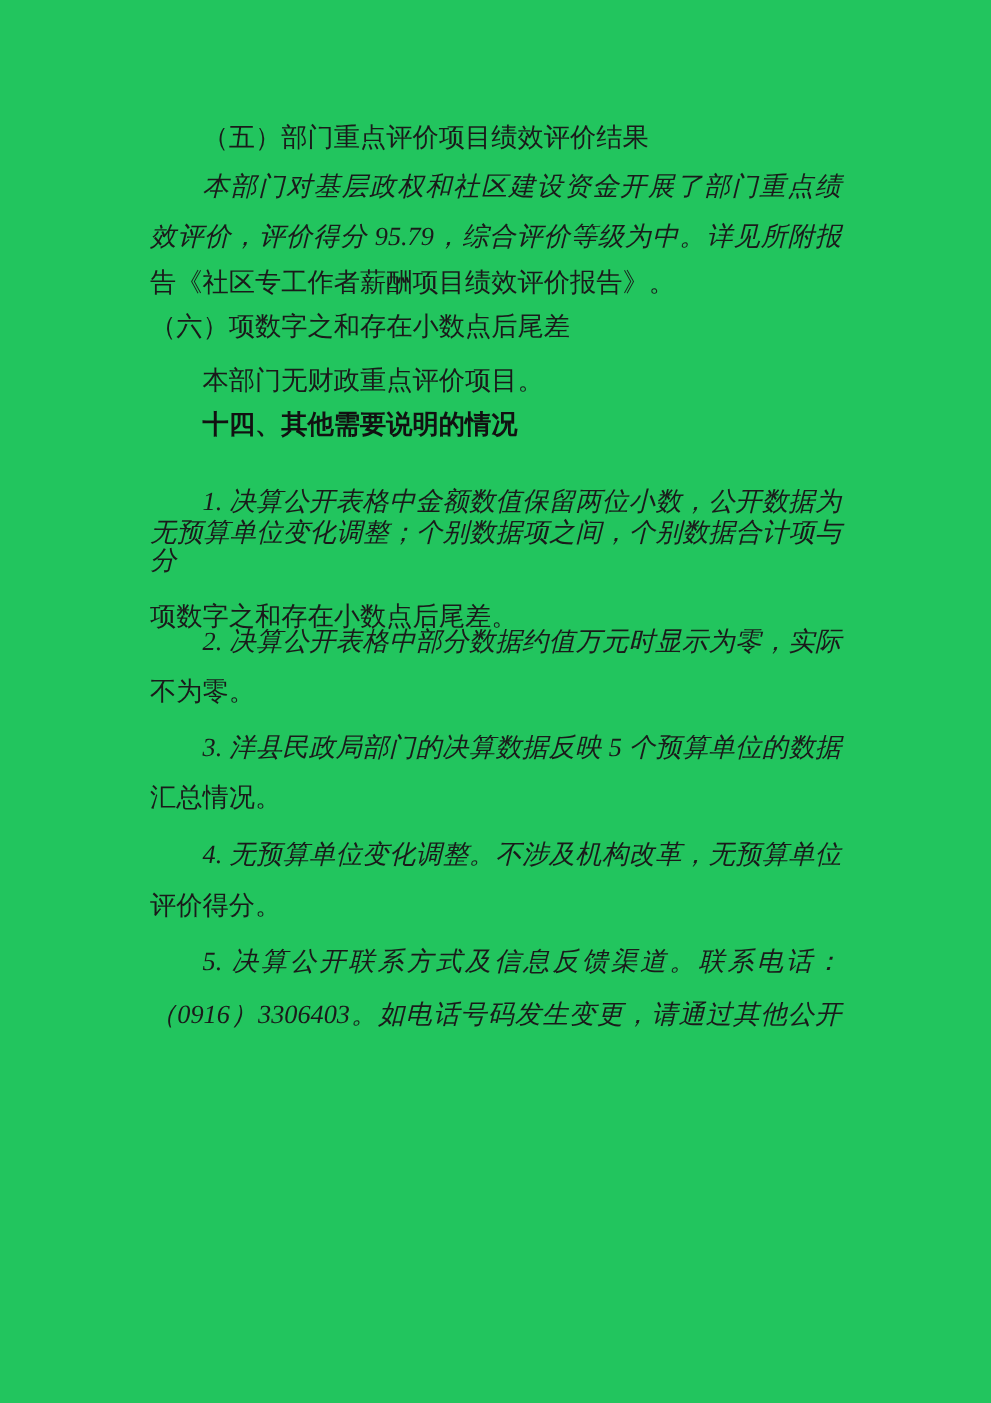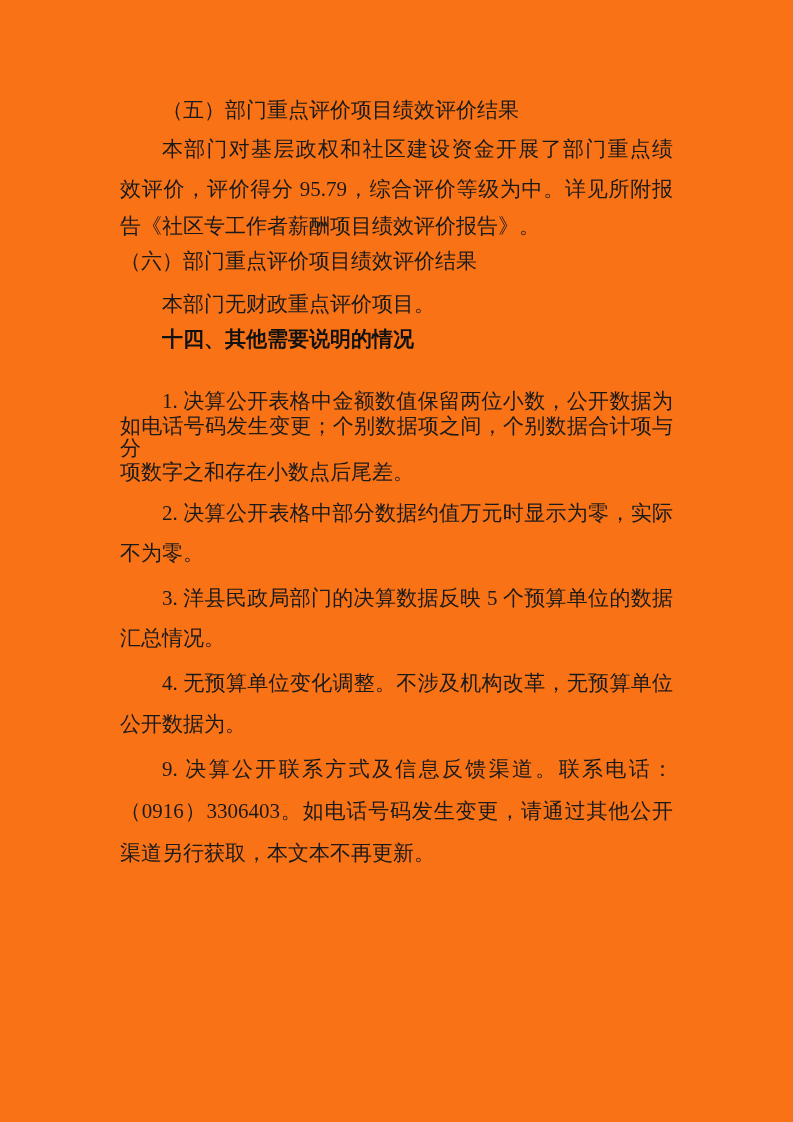--- a/index.html
+++ b/index.html
@@ -4,65 +4,65 @@
 <style>
   html, body {
     margin: 0;
     padding: 0;
     background: #ffffff;
   }
   .page {
     position: relative;
     width: 793px;
     height: 1122px;
-    background: #f97316;
+    background: #22c55e;
     overflow: hidden;
     font-family: "Liberation Serif", "DejaVu Serif", serif;
     color: #1a1a1a;
   }
   .line {
     position: absolute;
     left: 120px;
     width: 553px;
     font-size: 21px;
     line-height: 22px;
     white-space: pre-wrap;
   }
   
   .j {
     text-align: justify;
     text-align-last: justify;
+    font-style: italic;
   }
   
   .i2 {
     text-indent: 42px;
   }
   
   .hei {
     font-family: "DejaVu Sans", "Liberation Sans", sans-serif;
     font-weight: 700;
     color: #111111;
   }
 </style>
 </head>
 <body>
 
 <div class="page">
   <div class="line i2" style="top:99px">（五）部门重点评价项目绩效评价结果</div>
   <div class="line i2 j" style="top:138px">本部门对基层政权和社区建设资金开展了部门重点绩</div>
   <div class="line j" style="top:178px">效评价，评价得分 95.79，综合评价等级为中。详见所附报</div>
   <div class="line" style="top:215px">告《社区专工作者薪酬项目绩效评价报告》。</div>
-  <div class="line" style="top:250px">（六）部门重点评价项目绩效评价结果</div>
+  <div class="line" style="top:250px">（六）项数字之和存在小数点后尾差</div>
   <div class="line i2 hei" style="top:328px">十四、其他需要说明的情况</div>
   <div class="line i2" style="top:293px">本部门无财政重点评价项目。</div>
   <div class="line i2 j" style="top:390px">1. 决算公开表格中金额数值保留两位小数，公开数据为</div>
-  <div class="line j" style="top:415px">如电话号码发生变更；个别数据项之间，个别数据合计项与分</div>
-  <div class="line" style="top:461px">项数字之和存在小数点后尾差。</div>
+  <div class="line j" style="top:415px">无预算单位变化调整；个别数据项之间，个别数据合计项与分</div>
+  <div class="line" style="top:482px">项数字之和存在小数点后尾差。</div>
   <div class="line i2 j" style="top:502px">2. 决算公开表格中部分数据约值万元时显示为零，实际</div>
   <div class="line" style="top:542px">不为零。</div>
   <div class="line i2 j" style="top:587px">3. 洋县民政局部门的决算数据反映 5 个预算单位的数据</div>
   <div class="line" style="top:627px">汇总情况。</div>
   <div class="line i2 j" style="top:672px">4. 无预算单位变化调整。不涉及机构改革，无预算单位</div>
-  <div class="line" style="top:713px">公开数据为。</div>
-  <div class="line i2 j" style="top:758px">9. 决算公开联系方式及信息反馈渠道。联系电话：</div>
+  <div class="line" style="top:713px">评价得分。</div>
+  <div class="line i2 j" style="top:758px">5. 决算公开联系方式及信息反馈渠道。联系电话：</div>
   <div class="line j" style="top:800px">（0916）3306403。如电话号码发生变更，请通过其他公开</div>
-  <div class="line" style="top:842px">渠道另行获取，本文本不再更新。</div>
 </div>
 
 </body></html>

